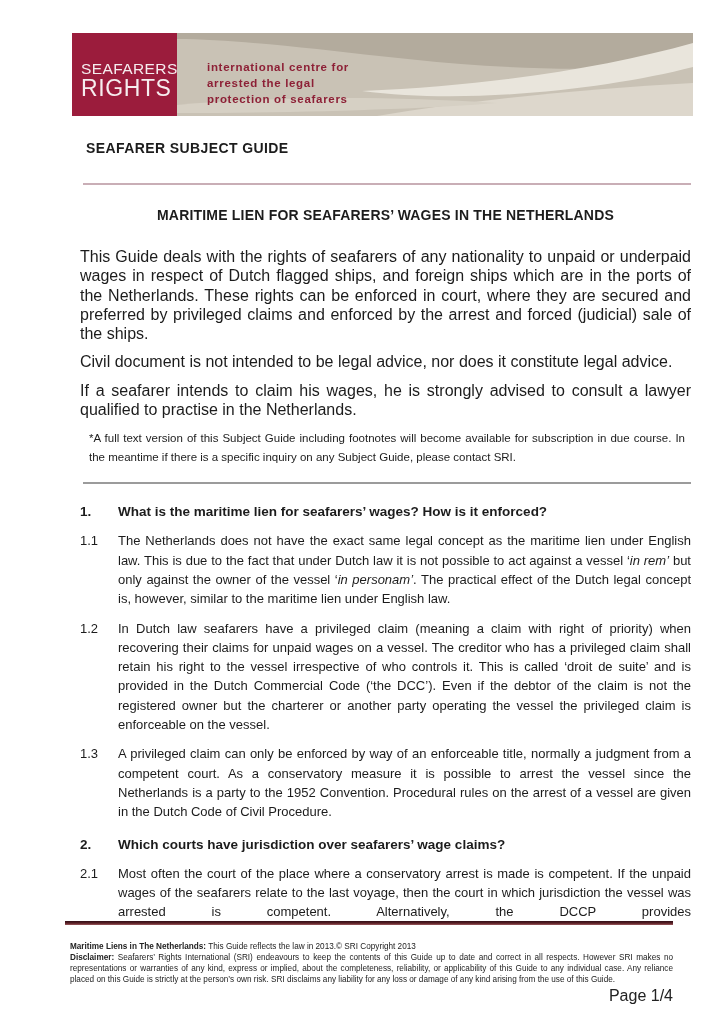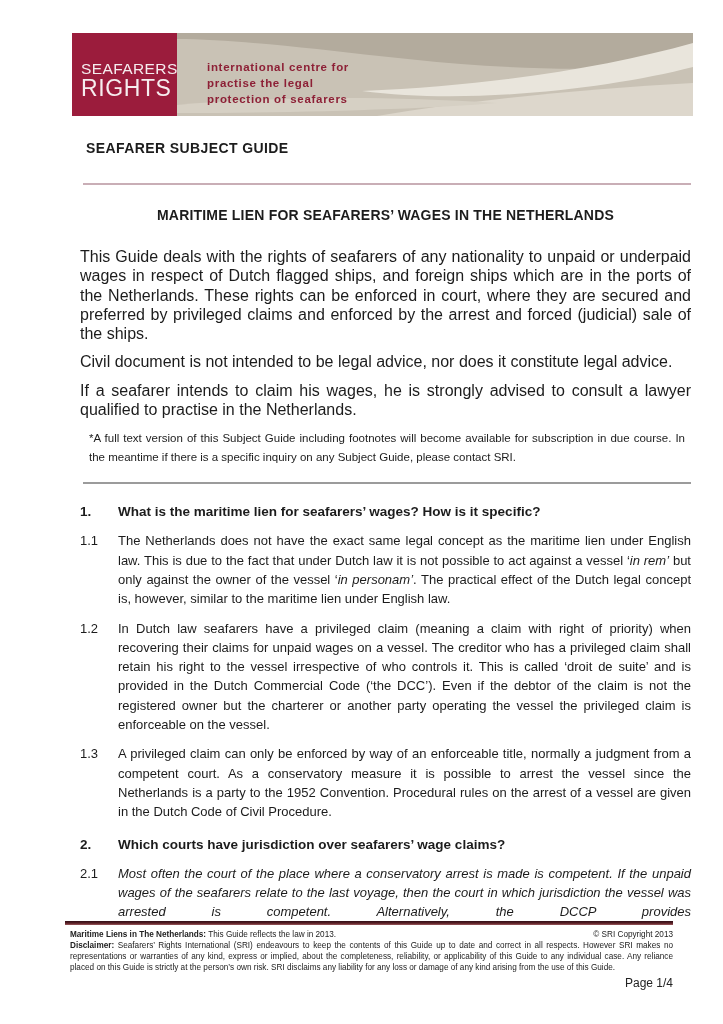--- a/index.html
+++ b/index.html
@@ -23,27 +23,27 @@
   .doc-title{font-size:14px;font-weight:bold;text-align:center;letter-spacing:.2px;margin:22px 0 0;}
   .para{font-size:16px;line-height:19.3px;text-align:justify;margin:9px 0 0;}
   .para.first{margin-top:24px;}
   .note{font-size:11.5px;line-height:19px;text-align:justify;margin:10px 6px 0 9px;}
   .rule-gray{border:none;height:2px;background:#9b9b9b;width:608px;margin:15px 0 0 3px;}
   .sec-h{display:flex;font-size:13.5px;font-weight:bold;margin:20px 0 12px;}
   .sec-h.later{margin-top:15px;}
   .num{width:38px;flex:none;}
   .item{display:flex;font-size:13px;line-height:19.3px;margin:0 0 10px;}
   .item-text{flex:1;text-align:justify;}
-  .justify-last .item-text{text-align-last:justify;font-style:italic;}
+  .justify-last .item-text{text-align-last:justify;}
   
   .footer{position:absolute;left:65px;top:921px;width:608px;font-size:8.2px;line-height:11px;color:#222;}
   .f-bar{height:4px;background:linear-gradient(#300e16,#5a2026 55%,#9c5a5e);}
-  .f-line1{display:flex;justify-content:space-between;margin-top:4px;padding-left:5px;}
+  .f-line1{display:flex;margin-top:16px;padding-left:5px;}
   .f-disc{margin:0;padding-left:5px;text-align:justify;}
-  .f-page{text-align:right;font-size:12px;margin-top:5px;}
+  .f-page{text-align:right;font-size:16px;margin-top:5px;}
   b{font-weight:bold;}
   i{font-style:italic;}
 </style>
 </head>
 <body>
 
 <div class="page">
 
   <header class="banner">
     <div class="logo">
@@ -53,41 +53,41 @@
     <div class="swoosh-wrap">
       <svg viewBox="0 0 516 83" preserveAspectRatio="none" aria-hidden="true">
         <rect x="0" y="0" width="516" height="83" fill="#c9c2b5"></rect>
         <path d="M0,0 H516 V30 C380,44 260,30 140,16 C90,11 40,6 0,6 Z" fill="#b3ab9d"></path>
         <path d="M516,10 C430,34 320,52 185,58 C290,72 430,56 516,34 Z" fill="#e9e5dc"></path>
         <path d="M516,50 C410,56 300,66 200,83 H516 Z" fill="#ddd7cc"></path>
         <path d="M0,72 C90,64 200,62 320,70 C250,76 120,80 0,80 Z" fill="#d6d0c4"></path>
       </svg>
       <div class="tagline">
         <div>international centre for</div>
-        <div>practise the legal</div>
+        <div>arrested the legal</div>
         <div>protection of seafarers</div>
       </div>
     </div>
   </header>
 
   <main class="content">
     <h1 class="kicker">SEAFARER SUBJECT GUIDE</h1>
     <hr class="rule-pink">
     <h2 class="doc-title">MARITIME LIEN FOR SEAFARERS’ WAGES IN THE NETHERLANDS</h2>
 
     <p class="para first">This Guide deals with the rights of seafarers of any nationality to unpaid or underpaid wages in respect of Dutch flagged ships, and foreign ships which are in the ports of the Netherlands.  These rights can be enforced in court, where they are secured and preferred by privileged claims and enforced by the arrest and forced (judicial) sale of the ships.</p>
     <p class="para">Civil document is not intended to be legal advice, nor does it constitute legal advice.</p>
     <p class="para">If a seafarer intends to claim his wages, he is strongly advised to consult a lawyer qualified to practise in the Netherlands.</p>
     <p class="note">*A full text version of this Subject Guide including footnotes will become available for subscription in due course.  In the meantime if there is a specific inquiry on any Subject Guide, please contact SRI.</p>
 
     <hr class="rule-gray">
 
     <div class="sec-h">
       <span class="num">1.</span>
-      <span class="sec-h-label">What is the maritime lien for seafarers’ wages?  How is it specific?</span>
+      <span class="sec-h-label">What is the maritime lien for seafarers’ wages?  How is it enforced?</span>
     </div>
 
     <div class="item">
       <span class="num">1.1</span>
       <span class="item-text"><span>The Netherlands does not have the exact same legal concept as the maritime lien under English law. This is due to the fact that under Dutch law it is not possible to act against a vessel ‘</span><i>in rem’</i><span> but only against the owner of the vessel ‘</span><i>in personam’</i><span>. The practical effect of the Dutch legal concept is, however, similar to the maritime lien under English law.</span></span>
     </div>
 
     <div class="item">
       <span class="num">1.2</span>
       <span class="item-text">In Dutch law seafarers have a privileged claim (meaning a claim with right of priority) when recovering their claims for unpaid wages on a vessel. The creditor who has a privileged claim shall retain his right to the vessel irrespective of who controls it. This is called ‘droit de suite’ and is provided in the Dutch Commercial Code (‘the DCC’). Even if the debtor of the claim is not the registered owner but the charterer or another party operating the vessel the privileged claim is enforceable on the vessel.</span>

